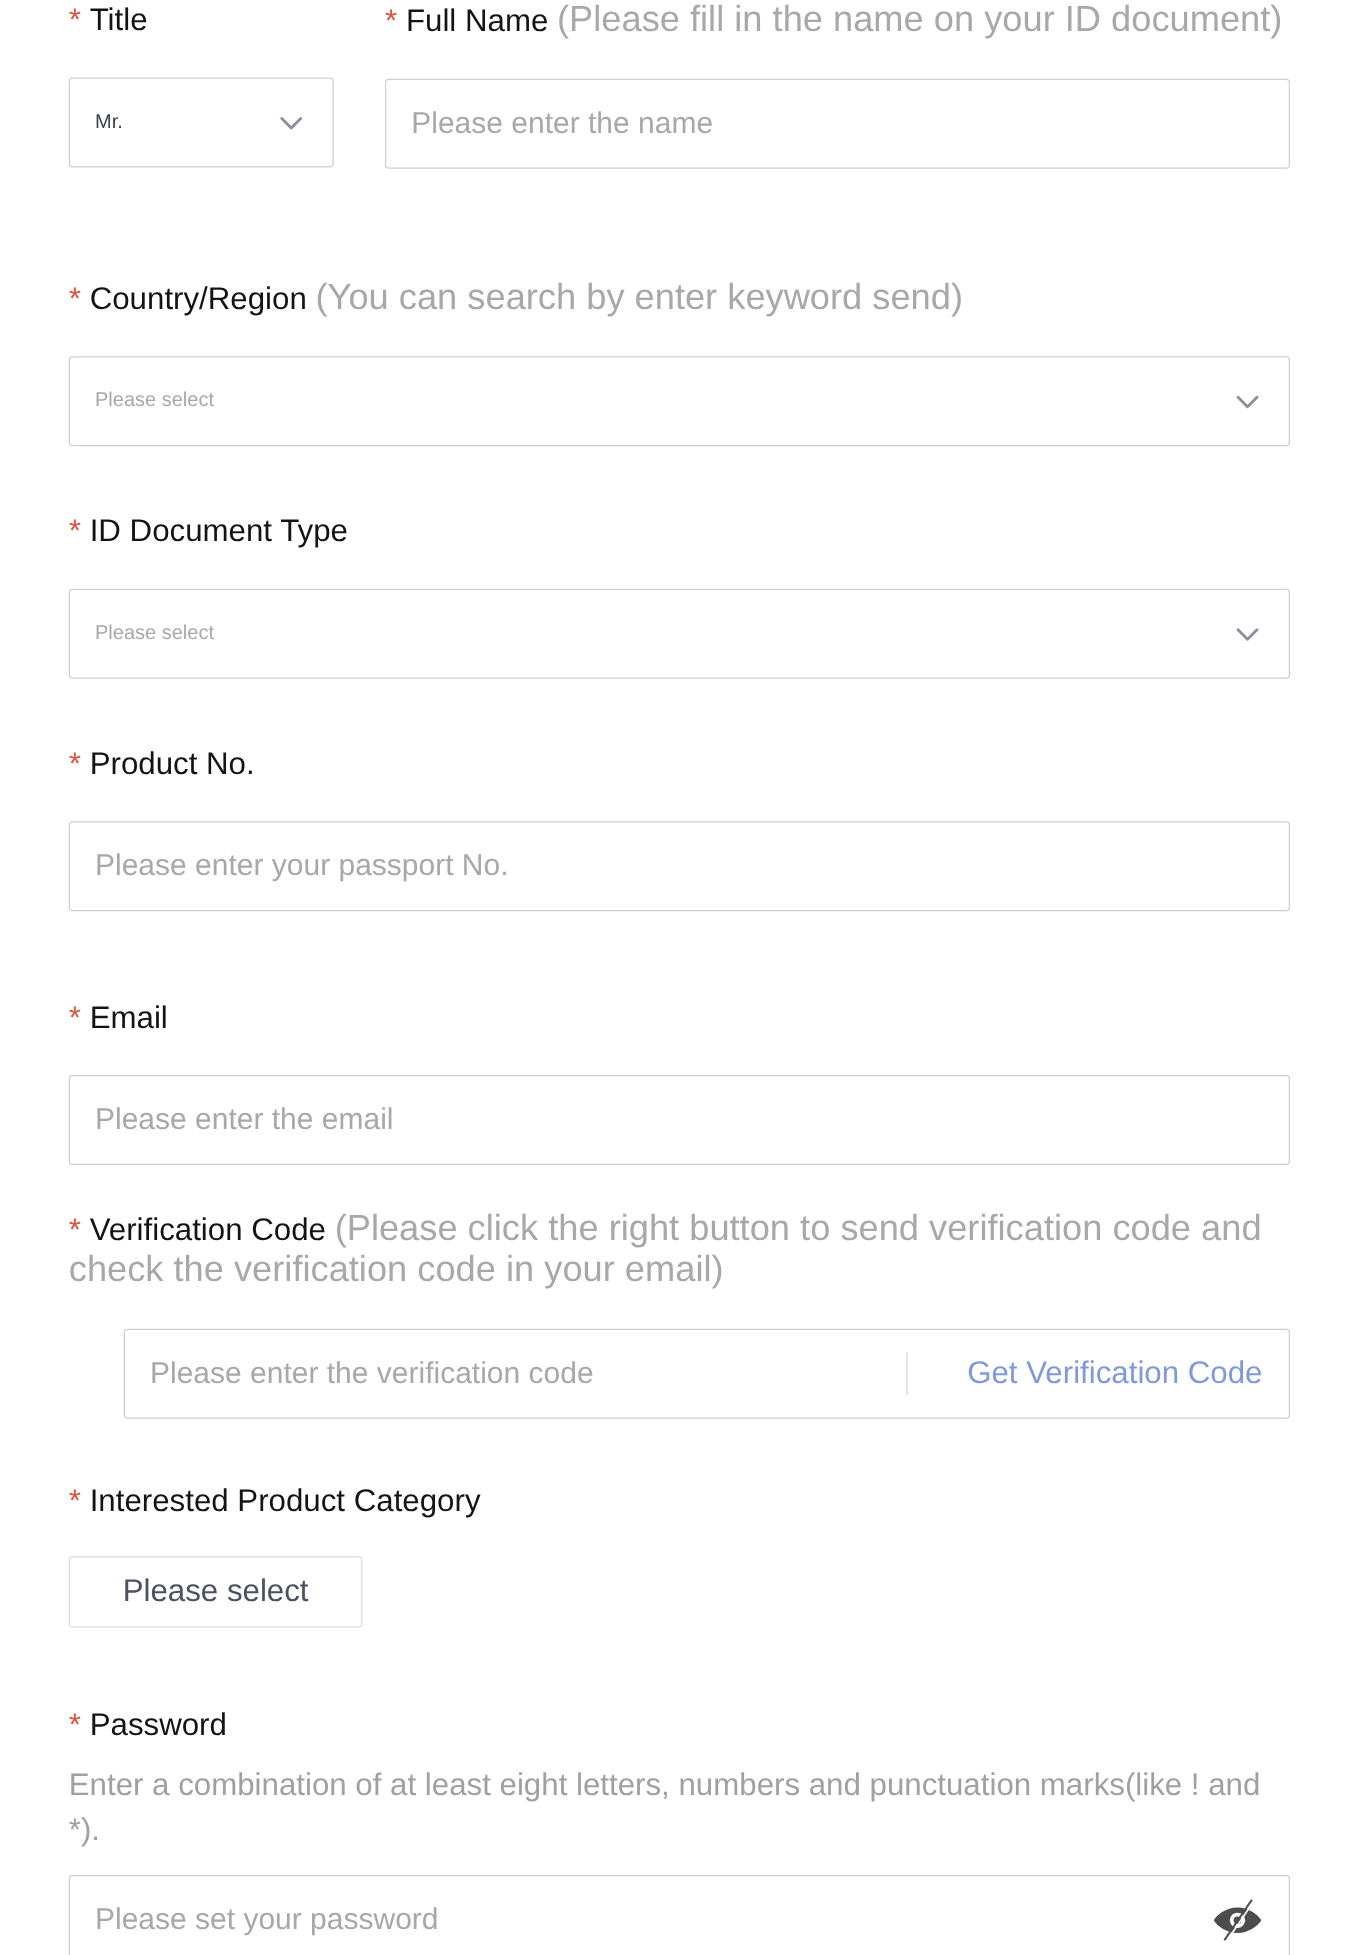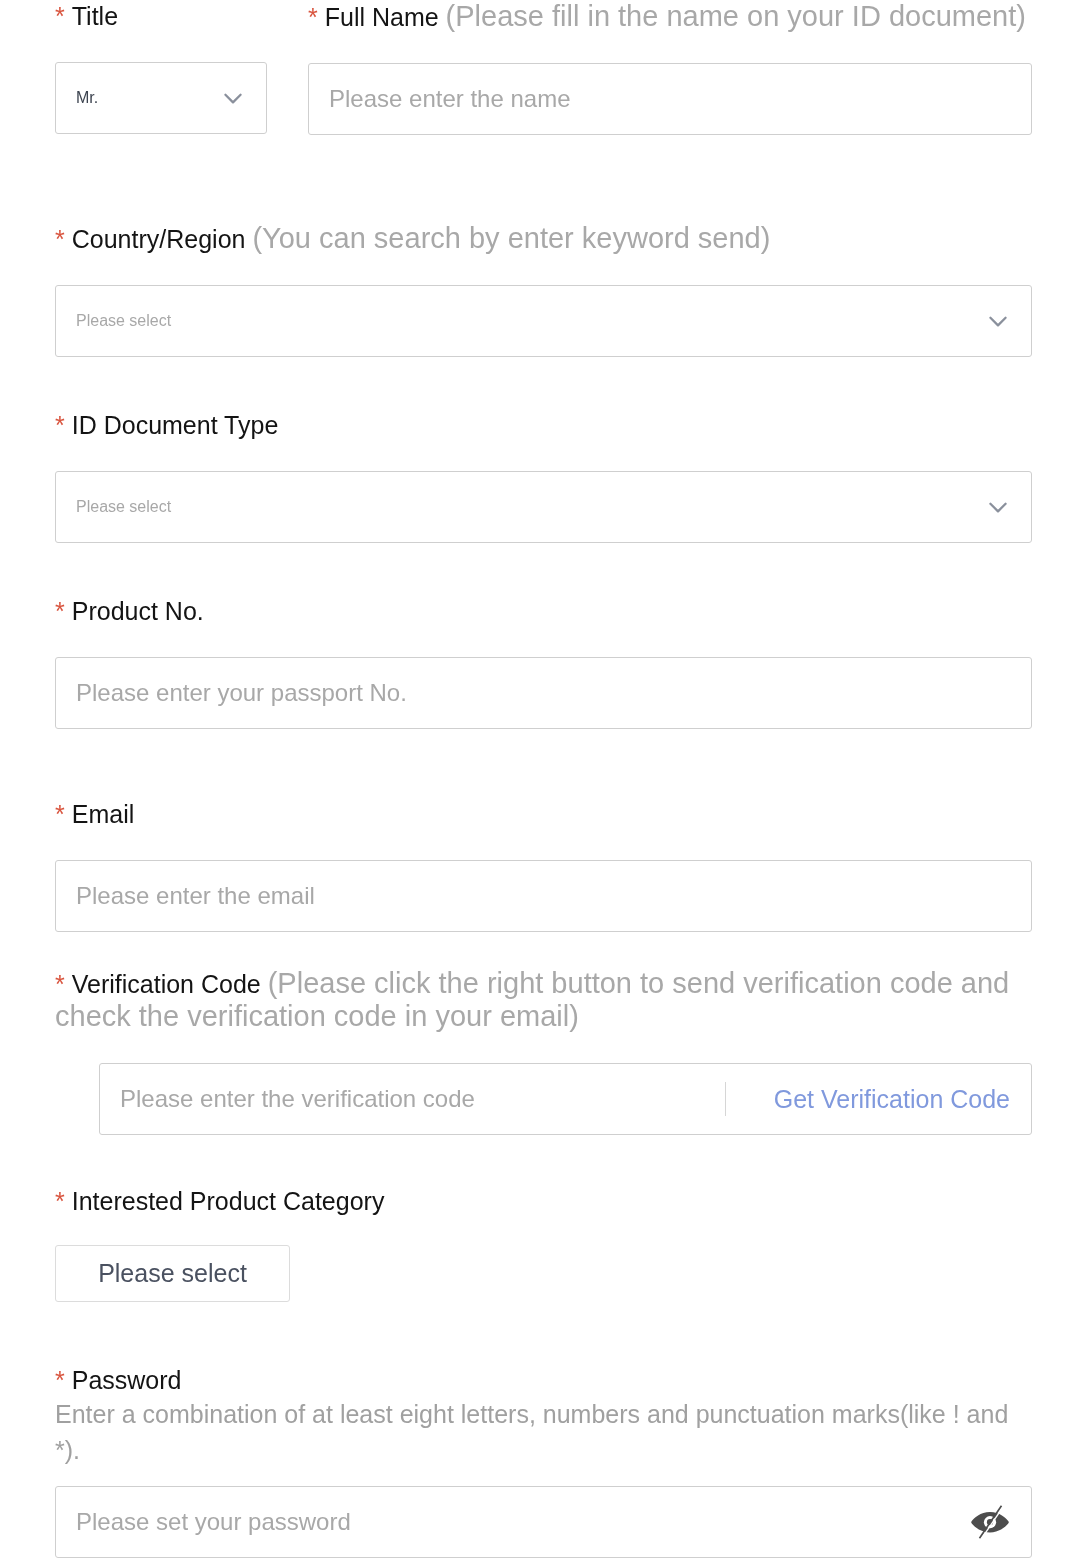--- a/index.html
+++ b/index.html
@@ -146,20 +146,21 @@
     border-radius: 3px;
     background: #ffffff;
     font-family: "Liberation Sans", sans-serif;
     font-size: 25px;
     color: #4a5160;
     cursor: pointer;
   }
 
   
   .pw-help {
+    margin-top: 14px;
     max-width: 960px;
     font-size: 25px;
     line-height: 36px;
     color: #a0a0a0;
   }
   .pw-wrap { position: relative; margin-top: 18px; }
   .pw-wrap .text-input { padding-right: 80px; }
   .eye-btn {
     position: absolute;
     right: 22px;

